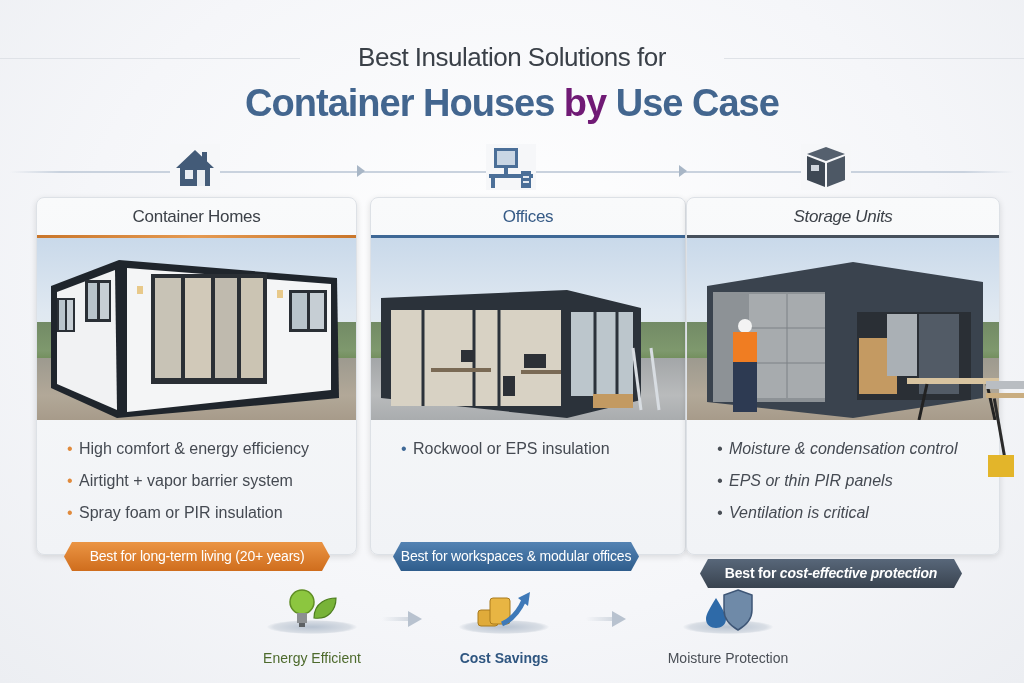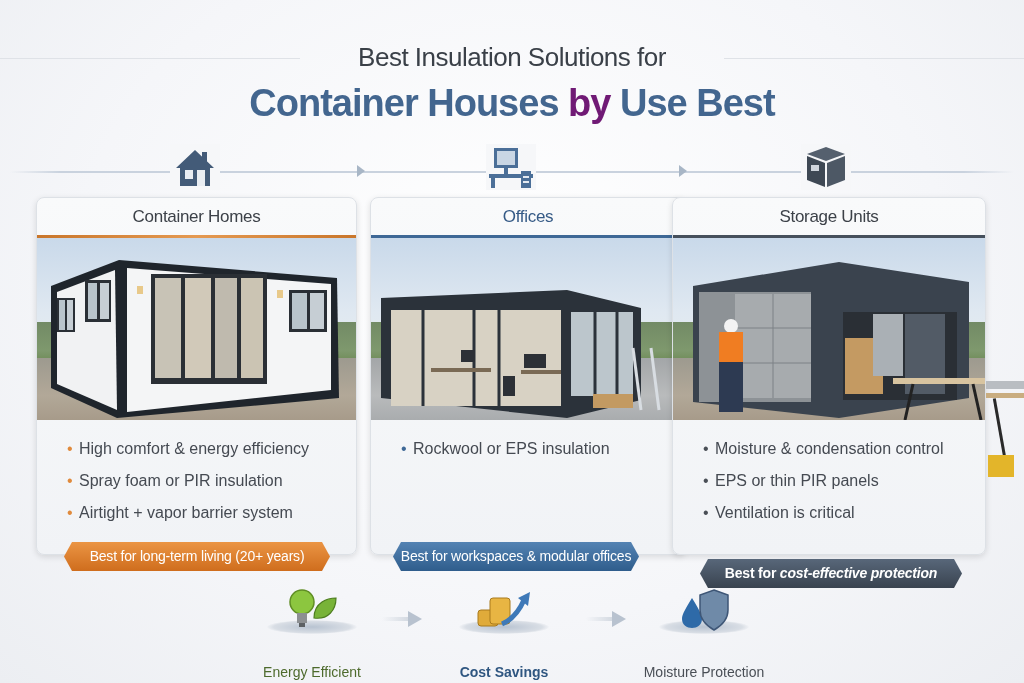--- a/index.html
+++ b/index.html
@@ -46,35 +46,35 @@
     clip-path: polygon(8px 0, calc(100% - 8px) 0, 100% 50%, calc(100% - 8px) 100%, 8px 100%, 0 50%);
     box-shadow: 0 2px 4px rgba(0,0,0,0.25);
   }
   .badge.orange { background: linear-gradient(180deg, #eb9544, #cf6d1d); }
   .badge.blue { background: linear-gradient(180deg, #5483b3, #2f5d8c); }
   .badge.slate { background: linear-gradient(180deg, #58677a, #39434f); font-weight: bold; margin-top: 17px; }
   .badge.slate i { font-style: italic; }
   .feature { position: absolute; top: 588px; width: 160px; text-align: center; }
   .feature .plate { margin: 0 auto; width: 100px; height: 48px; position: relative; }
   .feature .plate::after { content: ""; position: absolute; left: 5px; right: 5px; bottom: 2px; height: 14px; border-radius: 50%; background: radial-gradient(ellipse, #b8c3d1 0%, #d9dee5 60%, transparent 72%); }
-  .feature .label { margin-top: 28px; font-size: 14px; }
+  .feature .label { margin-top: 14px; font-size: 14px; }
   .f-arrow { position: absolute; top: 614px; width: 40px; height: 10px; }
   .f-arrow .shaft { position: absolute; left: 0; top: 3px; width: 28px; height: 4px; background: linear-gradient(90deg, transparent, #d2d8e0); }
   .f-arrow .head { position: absolute; right: 0; top: -3px; border-top: 8px solid transparent; border-bottom: 8px solid transparent; border-left: 14px solid #b8c2cf; }
 </style>
 </head>
 <body>
 
 <div class="title-rule" style="left:0;"></div>
 <div class="title-rule" style="right:0;"></div>
 <div class="title-top">Best Insulation Solutions for</div>
 <div class="title-main">
   <span>Container Houses</span>
   <span class="accent">by</span>
-  <span>Use Best</span>
+  <span>Use Case</span>
 </div>
 
 <div class="timeline"></div>
 <div class="tl-arrow" style="left:357px;"></div>
 <div class="tl-arrow" style="left:679px;"></div>
 
 <div class="cat-icon" style="left:170px;">
   <svg width="46" height="42" viewBox="0 0 46 42">
     <polygon points="23,4 4,22 8,22 8,40 38,40 38,22 42,22" fill="#435b78"></polygon>
     <rect x="30" y="6" width="5" height="10" fill="#435b78"></rect>
@@ -127,22 +127,22 @@
       <rect x="63" y="45" width="9" height="36" fill="#c6ced4"></rect>
       <rect x="20" y="60" width="18" height="34" fill="#2a2f35"></rect>
       <rect x="22" y="62" width="6" height="30" fill="#b9c4cb"></rect>
       <rect x="30" y="62" width="6" height="30" fill="#c6ced4"></rect>
       <rect x="100" y="48" width="6" height="8" fill="#e8c98a"></rect>
       <rect x="240" y="52" width="6" height="8" fill="#e8c98a"></rect>
     </svg>
   </div>
   <ul class="bullets orange">
     <li>High comfort &amp; energy efficiency</li>
+    <li>Airtight + vapor barrier system</li>
     <li>Spray foam or PIR insulation</li>
-    <li>Airtight + vapor barrier system</li>
   </ul>
 </div>
 <div class="badge orange" style="left:64px; width:266px;">Best for long-term living (20+ years)</div>
 
 <div class="card" style="left:370px; width:316px;">
   <div class="card-title blue">Offices</div>
   <div class="card-line" style="background:#3e6896;"></div>
   <div class="photo">
     <div class="sky"></div>
       <div class="trees"></div>
@@ -165,21 +165,21 @@
       <line x1="262" y1="110" x2="270" y2="172" stroke="#d8dde2" stroke-width="3"></line>
       <line x1="280" y1="110" x2="288" y2="172" stroke="#d8dde2" stroke-width="3"></line>
     </svg>
   </div>
   <ul class="bullets blue">
     <li>Rockwool or EPS insulation</li>
   </ul>
 </div>
 <div class="badge blue" style="left:393px; width:246px;">Best for workspaces &amp; modular offices</div>
 
-<div class="card" style="left:672px; width:314px;">
+<div class="card" style="left:686px; width:314px;font-style:italic;">
   <div class="card-title">Storage Units</div>
   <div class="card-line" style="background:#46505c;"></div>
   <div class="photo">
     <div class="sky"></div>
       <div class="trees"></div>
       <div class="ground"></div>
     <svg style="position:absolute;left:0;top:0;" width="314" height="182" viewBox="0 0 314 182">
       <polygon points="20,48 166,24 296,44 296,160 166,180 20,164" fill="#3a434e"></polygon>
       <rect x="26" y="54" width="112" height="110" fill="#8d9296"></rect>
       <rect x="62" y="56" width="76" height="104" fill="#a7abae"></rect>
@@ -241,21 +241,21 @@
       <polygon points="44,10 56,4 54,18" fill="#3e79b8"></polygon>
     </svg>
   </div>
   <div class="label" style="color:#2f5680; font-weight:bold;">Cost Savings</div>
 </div>
 <div class="f-arrow" style="left:586px;">
     <div class="shaft"></div>
     <div class="head"></div>
   </div>
 
-<div class="feature" style="left:624px;">
+<div class="feature" style="left:648px;">
   <div class="plate">
     <svg style="position:absolute;left:26px;top:0;z-index:1;" width="52" height="44" viewBox="0 0 52 44">
       <path d="M12 10 C18 20 22 26 22 31 C22 37 17 40 12 40 C7 40 2 37 2 31 C2 26 6 20 12 10 Z" fill="#2e6aa8"></path>
       <path d="M34 2 L48 7 L48 22 C48 32 41 38 34 42 C27 38 20 32 20 22 L20 7 Z" fill="#6f8aa8" stroke="#3e5676" stroke-width="1.5"></path>
     </svg>
   </div>
   <div class="label" style="color:#4a4f56;">Moisture Protection</div>
 </div>
 
 </body></html>

